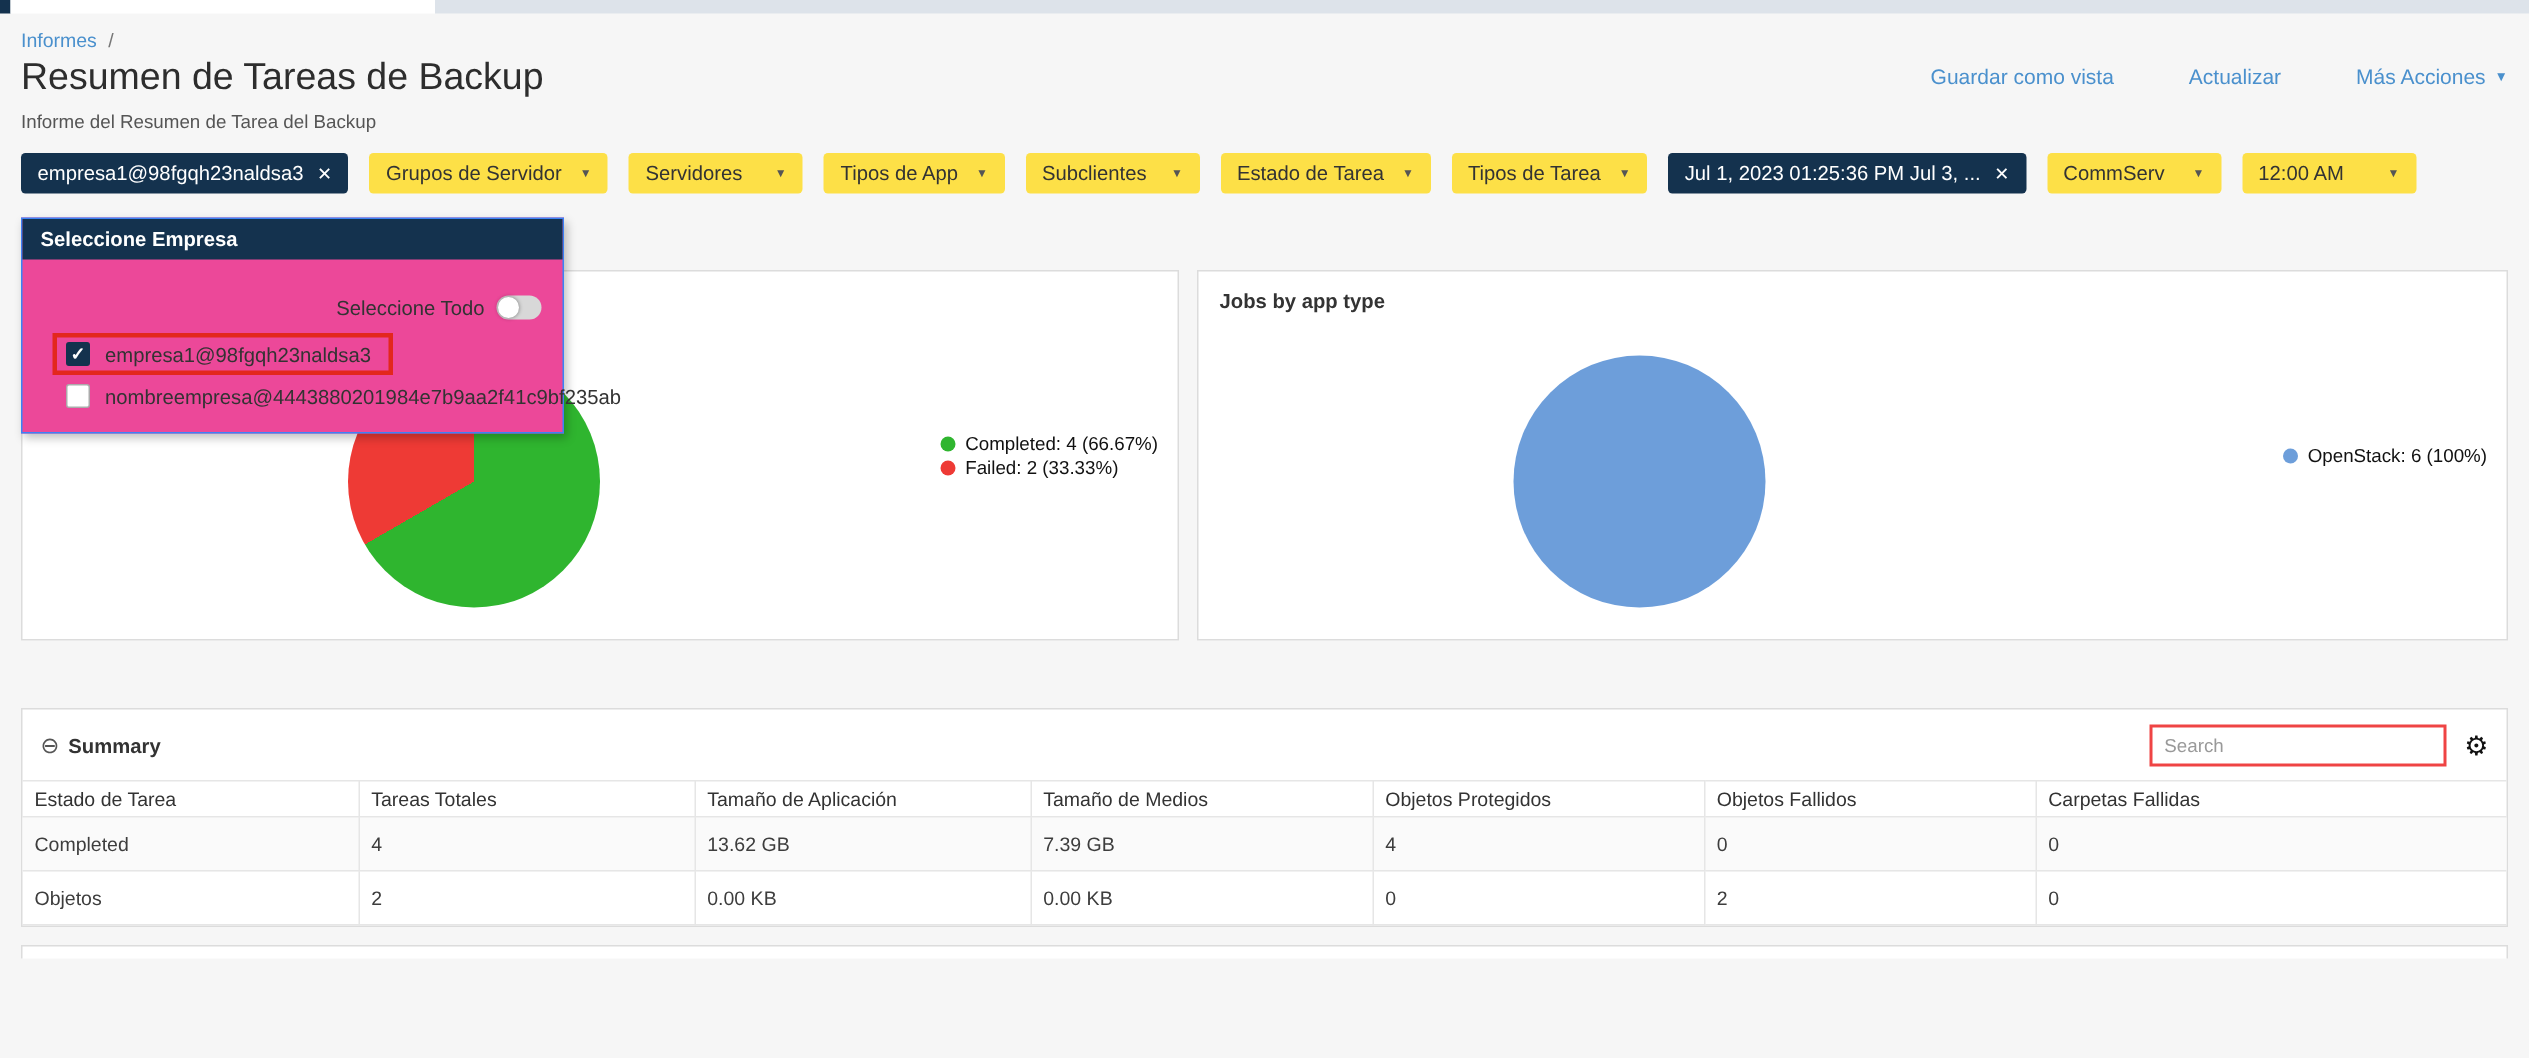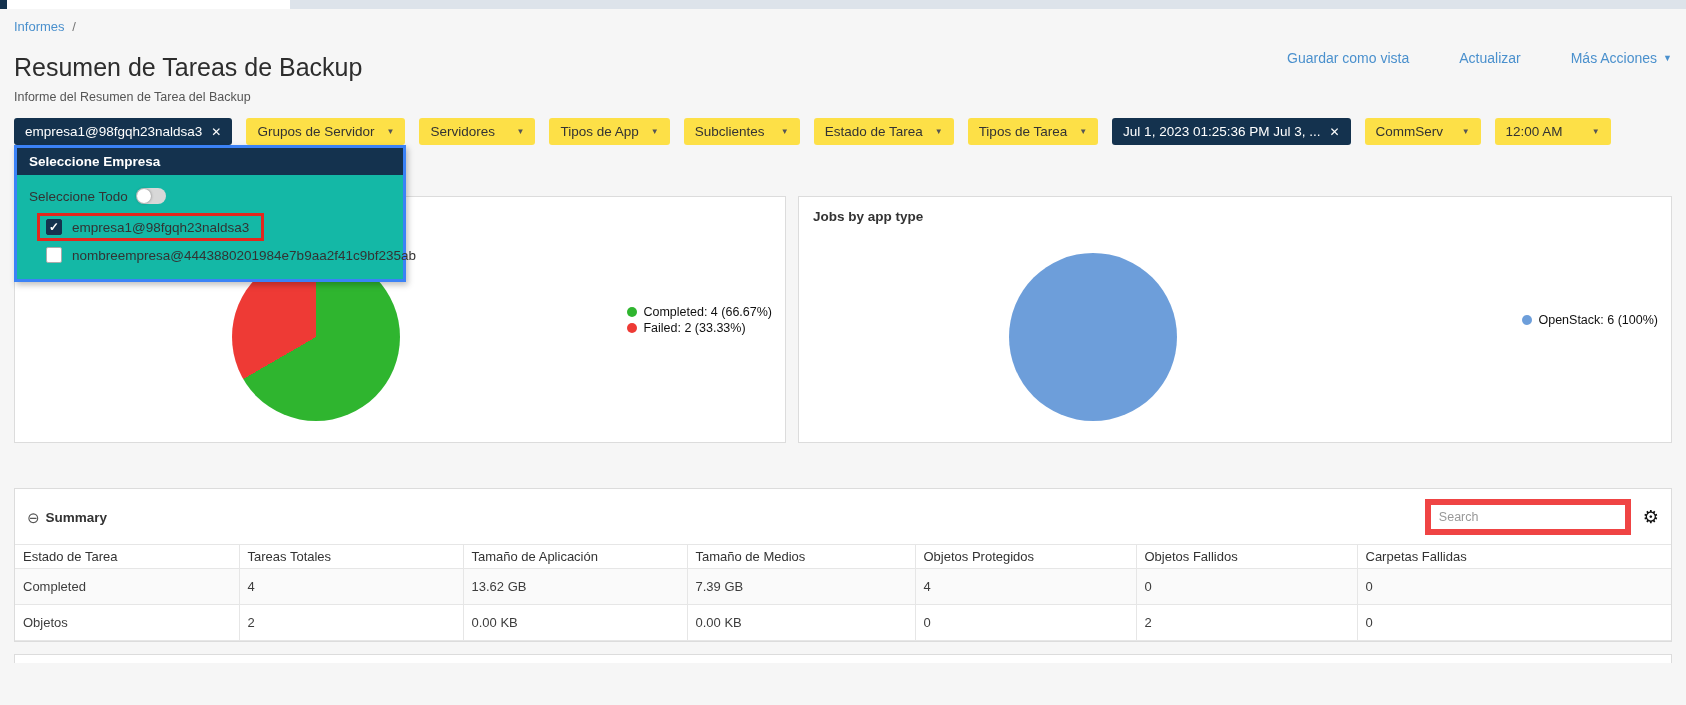--- a/index.html
+++ b/index.html
@@ -12,21 +12,21 @@
   .seg-navy{width:7px;background:#14324e;}
   .seg-white{width:283px;background:#ffffff;}
   .seg-gray{flex:1;background:#dde3ea;}
 
   .page{padding:0 14px;}
 
   .breadcrumb{margin-top:10px;font-size:13px;}
   .breadcrumb a{color:#4a90cd;text-decoration:none;cursor:pointer;}
   .breadcrumb .sep{color:#777;margin-left:4px;}
 
-  .header-row{display:flex;justify-content:space-between;align-items:flex-start;margin-top:16px;}
+  .header-row{display:flex;justify-content:space-between;align-items:center;margin-top:0;}
   .page-title{font-size:25px;font-weight:400;color:#2d2d2d;margin:0;line-height:34px;}
   .actions{display:flex;gap:50px;align-items:center;}
   .action-link{color:#4a90cd;font-size:14px;text-decoration:none;cursor:pointer;display:flex;align-items:center;gap:6px;}
   .action-link .dd-caret{font-size:9px;color:#4a90cd;}
 
   .subtitle{font-size:12.5px;color:#555;margin-top:6px;}
 
   .filter-row{display:flex;gap:14px;margin-top:14px;}
   .chip{height:27px;display:inline-flex;align-items:center;padding:0 11px;font-size:13.5px;border-radius:3px;white-space:nowrap;cursor:pointer;box-sizing:border-box;}
   .chip.light{background:#fde047;color:#333;min-width:116px;justify-content:space-between;}
@@ -40,39 +40,39 @@
   .card2{flex:1;}
   .card-title{position:absolute;top:12px;left:14px;font-size:13.5px;font-weight:700;color:#333;}
   .pie{position:absolute;width:168px;height:168px;border-radius:50%;top:56px;}
   #pie-0{left:217px;}
   #pie-1{left:210px;}
   .legend{position:absolute;right:13px;top:50%;transform:translateY(-50%);}
   .legend-row{display:flex;align-items:center;gap:6px;margin:2px 0;font-size:12.5px;color:#111;}
   .legend-dot{width:10px;height:10px;border-radius:50%;flex:0 0 auto;}
 
   
-  .dropdown{position:absolute;left:14px;top:145px;width:392px;background:#14b8a6;border:3px solid #3b82f6;box-shadow:2px 3px 6px rgba(0,0,0,.25);z-index:10;box-sizing:border-box;}
+  .dropdown{position:absolute;left:14px;top:145px;width:362px;background:#ec4899;border:1px solid #3b82f6;box-shadow:2px 3px 6px rgba(0,0,0,.25);z-index:10;box-sizing:border-box;}
   .dd-header{background:#14324e;color:#fff;font-size:13.5px;font-weight:700;padding:6px 12px;}
   .dd-body{padding:8px 12px 12px;}
-  .select-all{display:flex;align-items:center;gap:8px;font-size:13.5px;color:#333;margin:5px 2px 8px 0;}
+  .select-all{display:flex;justify-content:flex-end;align-items:center;gap:8px;font-size:13.5px;color:#333;margin:16px 2px 8px 0;}
   .toggle{width:30px;height:16px;border-radius:9px;background:#d8d8d8;position:relative;cursor:pointer;flex:0 0 auto;}
   .toggle .knob{position:absolute;width:14px;height:14px;border-radius:50%;background:#fff;top:1px;left:1px;box-shadow:0 0 3px rgba(0,0,0,.45);}
   .dd-item{display:flex;align-items:center;gap:10px;font-size:13.5px;color:#333;}
   .dd-item.plain{padding:5px 0 4px 17px;}
   .annotated{display:inline-flex;border:3px solid #e3271d;padding:3px 12px 3px 6px;margin:1px 0 1px 8px;}
   .checkbox{width:16px;height:16px;border:1px solid #ababab;border-radius:2px;background:#fff;display:inline-flex;align-items:center;justify-content:center;box-sizing:border-box;cursor:pointer;flex:0 0 auto;}
   .checkbox.checked{background:#14324e;border-color:#14324e;color:#fff;font-size:12px;font-weight:700;}
 
   
   .summary{margin-top:45px;background:#fff;border:1px solid #dcdcdc;box-sizing:border-box;}
   .summary-header{display:flex;justify-content:space-between;align-items:center;padding:10px 12px 9px;}
   .summary-title{font-size:13.5px;font-weight:700;color:#333;display:flex;align-items:center;gap:6px;}
   .collapse-icon{font-size:15px;font-weight:400;color:#555;cursor:pointer;line-height:1;}
   .search-wrap{display:flex;align-items:center;gap:12px;}
-  .search-input{width:178px;height:24px;border:6px solid #ef4444;font-size:12.5px;padding:0 8px;color:#333;font-family:"Liberation Sans",sans-serif;outline:none;}
+  .search-input{width:178px;height:24px;border:2px solid #ef4444;font-size:12.5px;padding:0 8px;color:#333;font-family:"Liberation Sans",sans-serif;outline:none;}
   .search-input::placeholder{color:#999;}
   .gear{font-size:18px;color:#111;cursor:pointer;line-height:1;}
 
   table{width:100%;border-collapse:collapse;font-size:13px;color:#3d3d3d;table-layout:fixed;}
   th{ text-align:left;font-weight:400;color:#333;padding:3px 8px;border:1px solid #e6e6e6;height:17px;}
   td{padding:10px 8px;border:1px solid #e6e6e6;}
   th:first-child,td:first-child{border-left:none;}
   th:last-child,td:last-child{border-right:none;}
   tbody tr:first-child td{background:#fafafa;}
   col.c1{width:224px}col.c2{width:224px}col.c3{width:224px}col.c4{width:228px}col.c5{width:221px}col.c6{width:221px}

